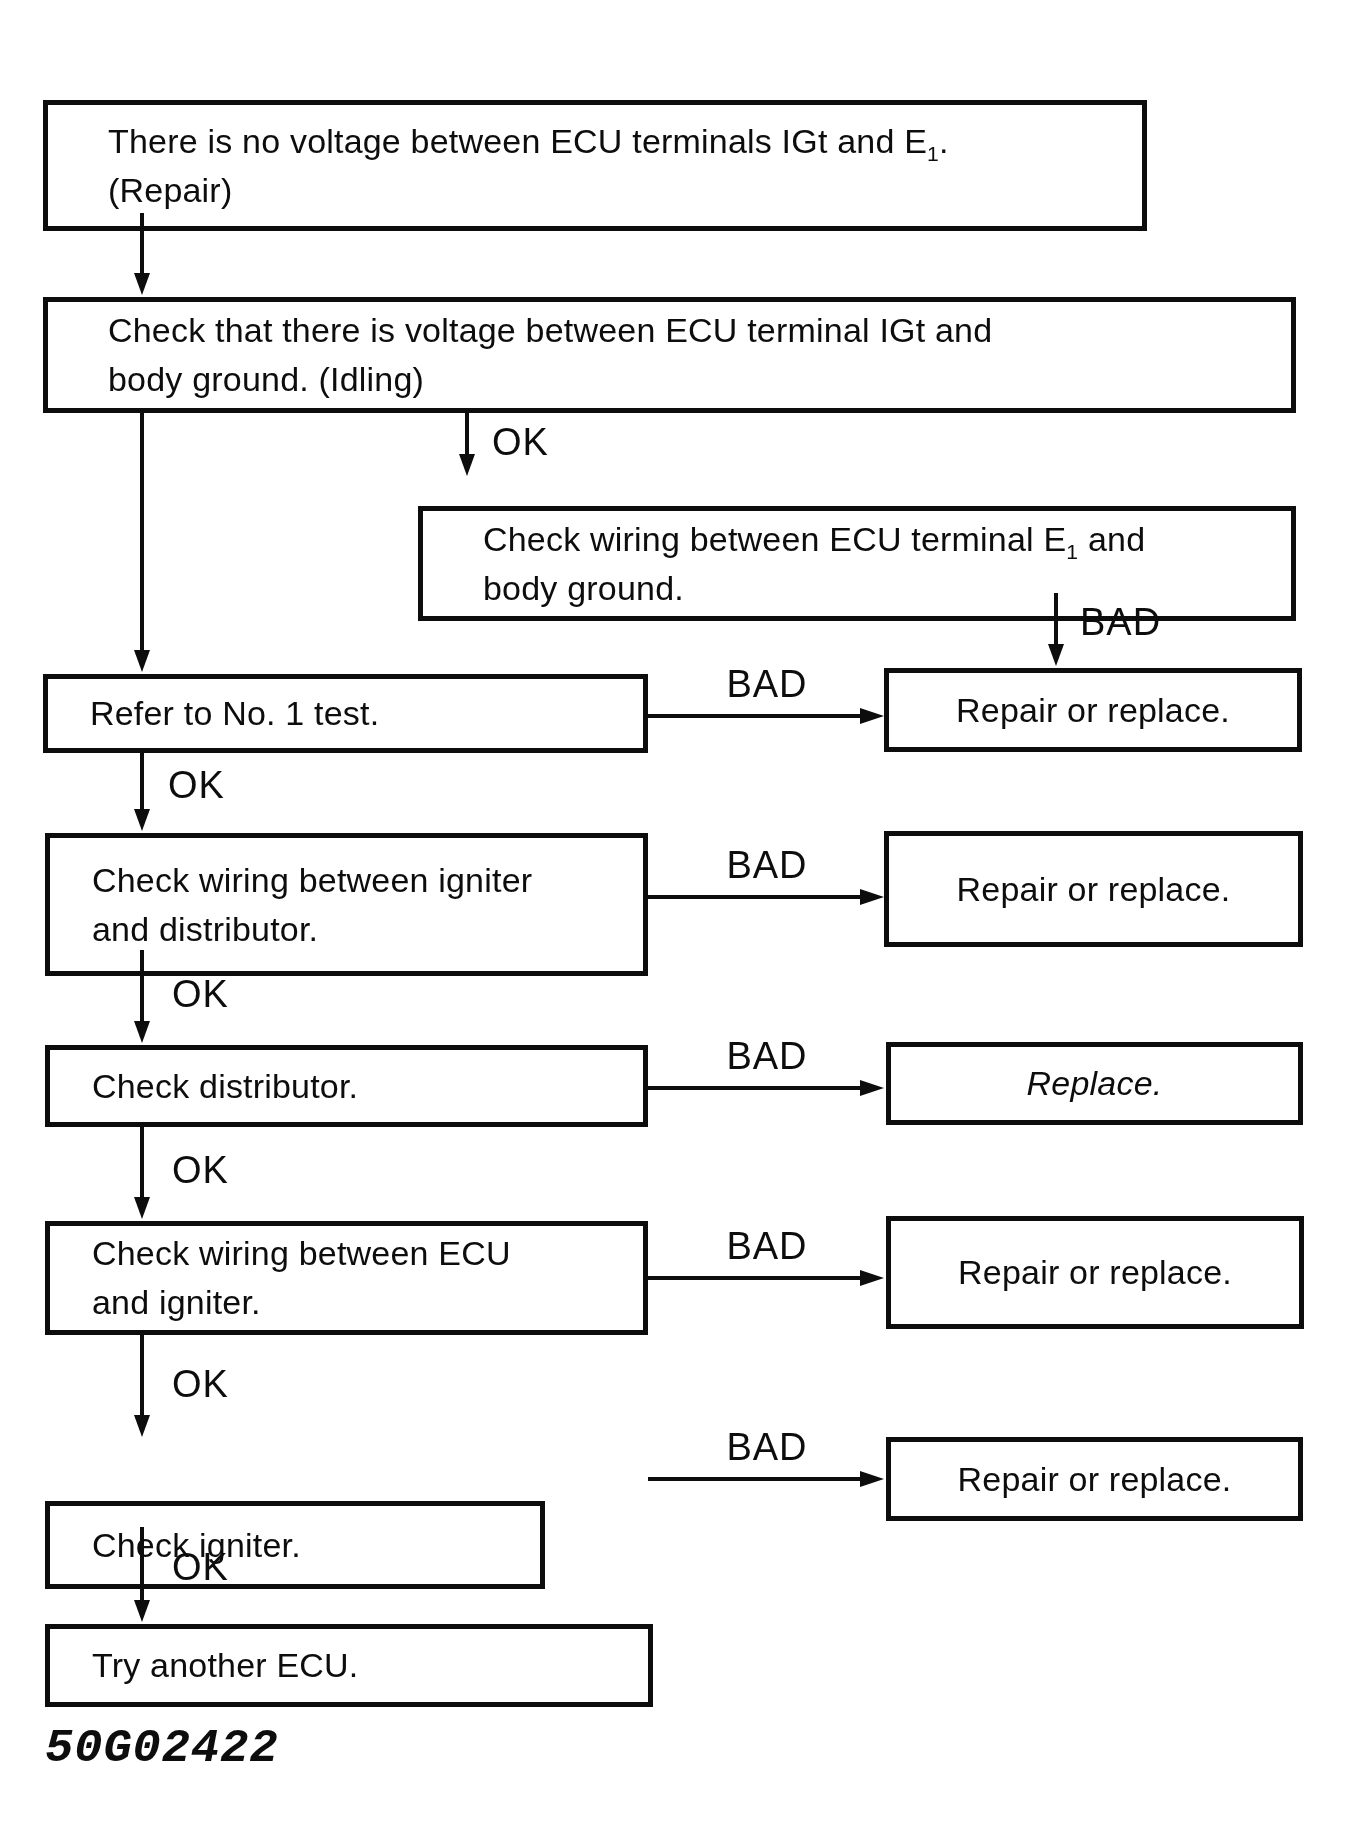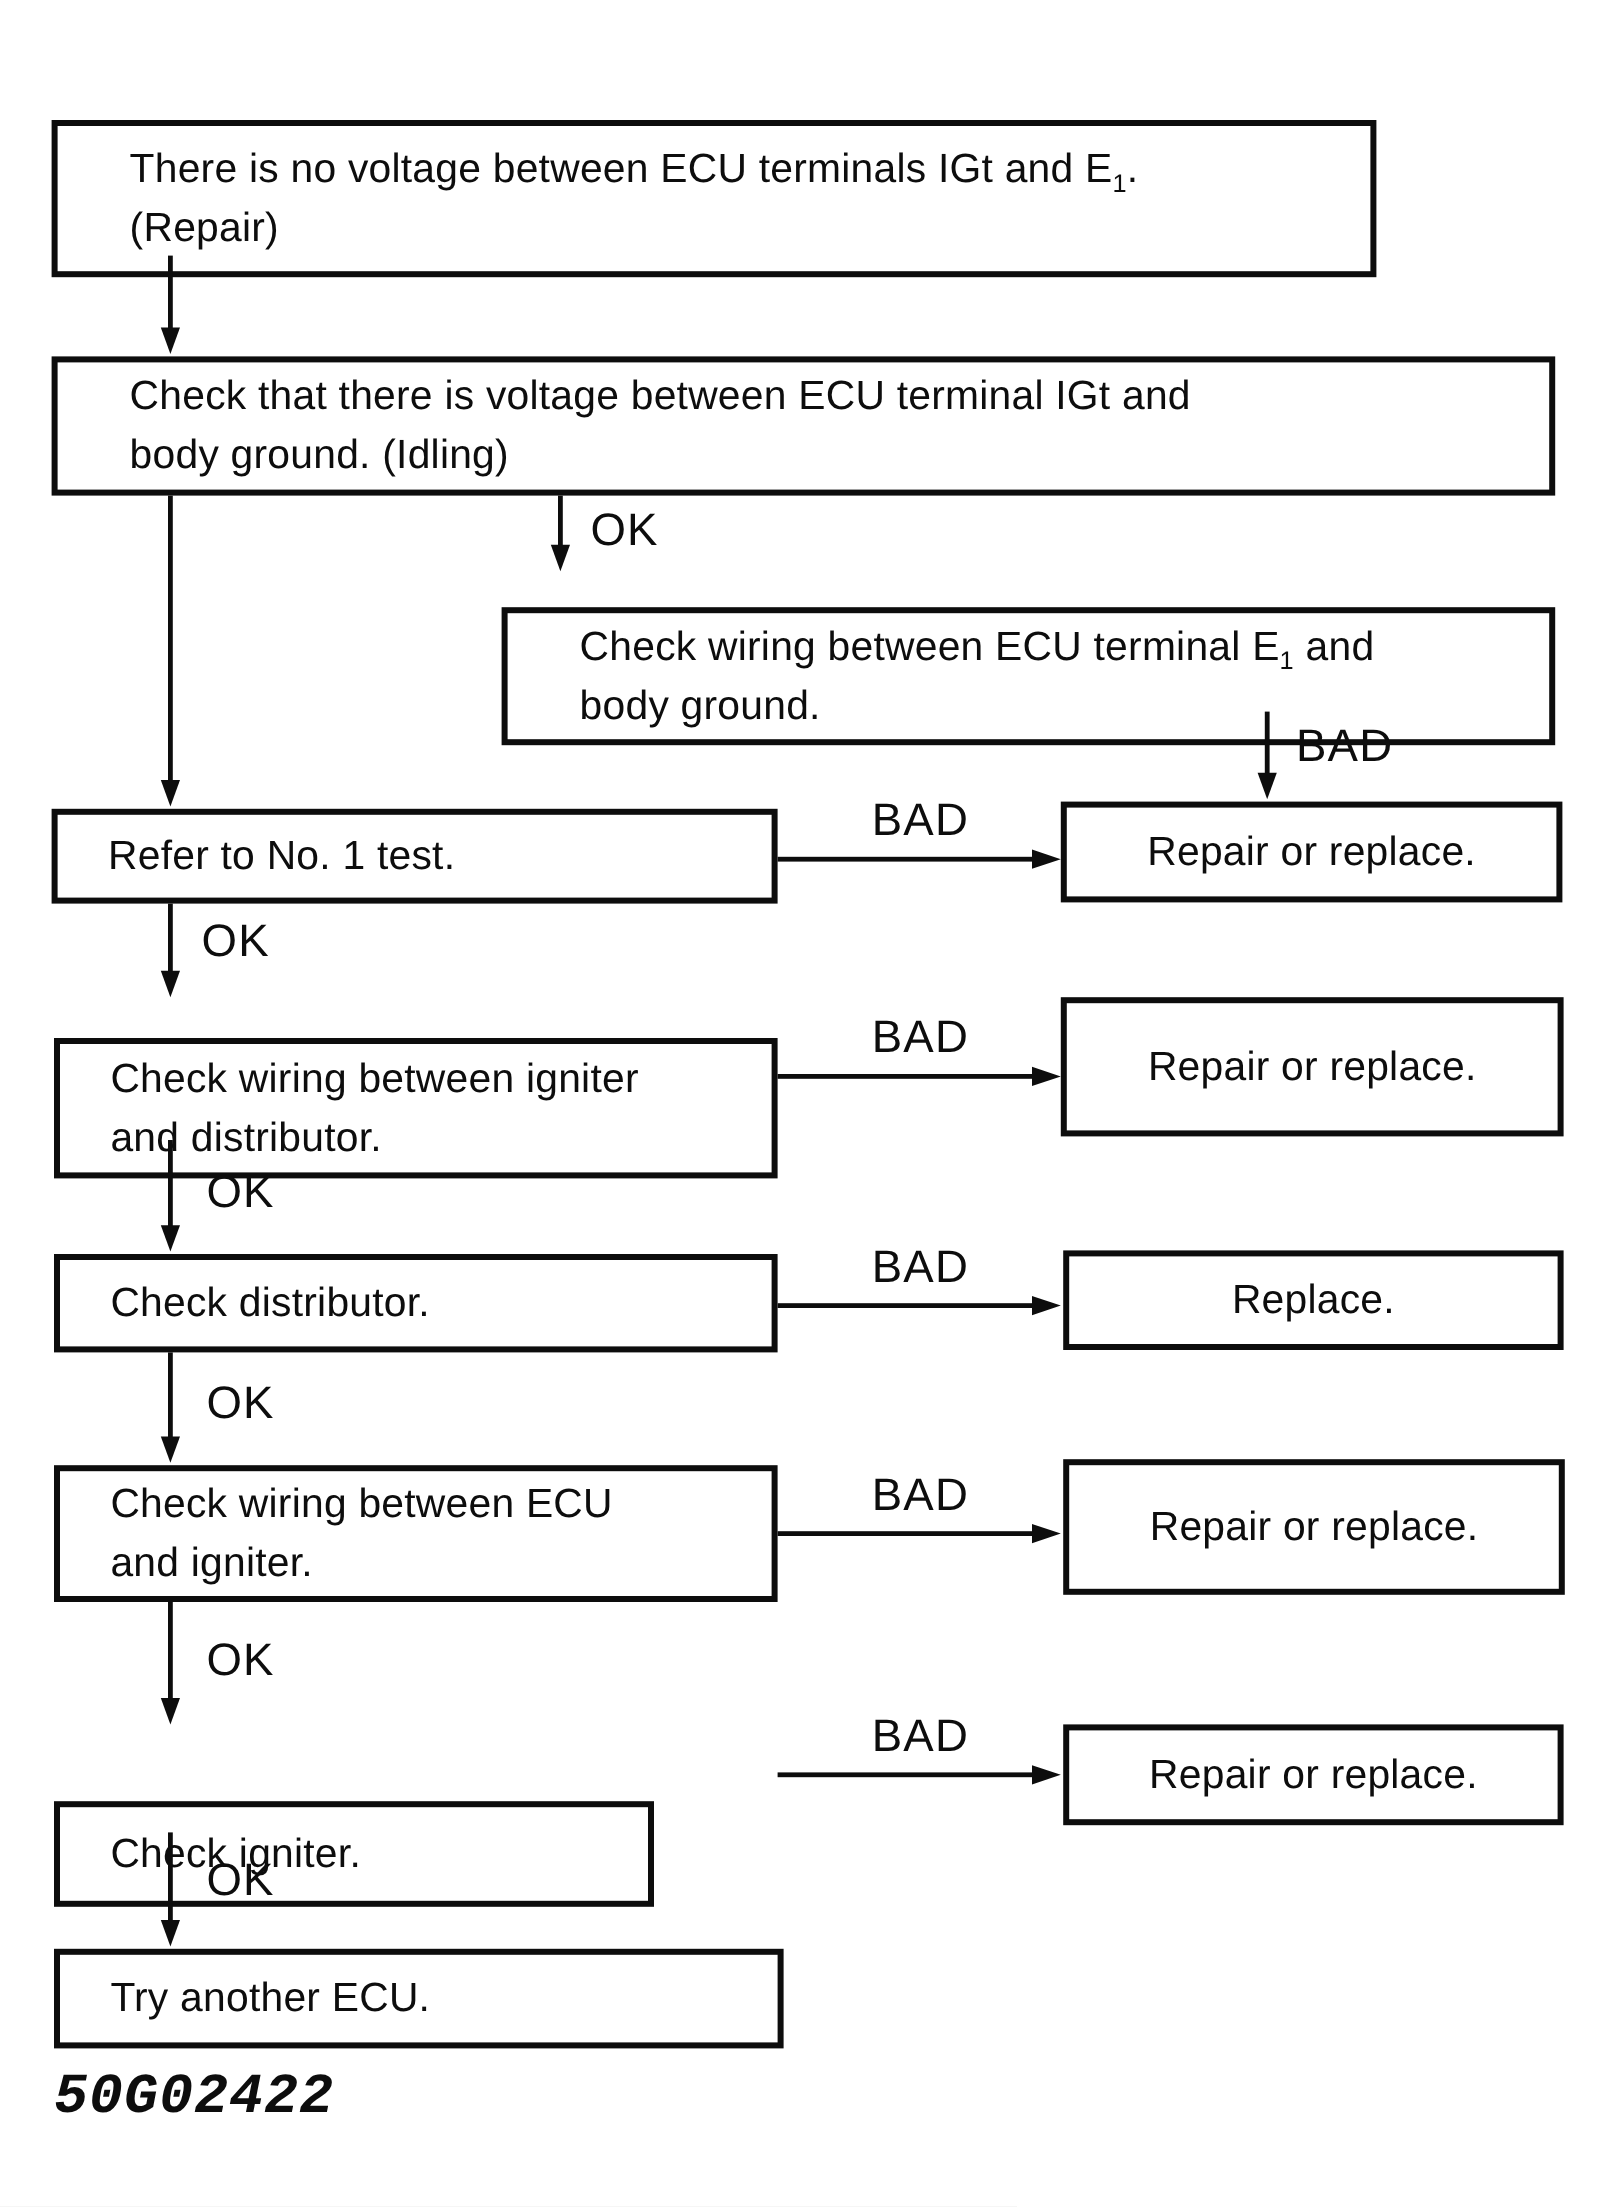--- a/index.html
+++ b/index.html
@@ -16,28 +16,28 @@
   .box .tline{white-space:nowrap;}
   .pad-big{padding-left:60px;}
   .pad-small{padding-left:42px;}
   .center-text{align-items:center;text-align:center;}
   sub{font-size:0.62em;line-height:0;}
   
   .b1{left:43px;top:100px;width:1104px;height:131px;}
   .b2{left:43px;top:297px;width:1253px;height:116px;}
   .b3{left:418px;top:506px;width:878px;height:115px;}
   .b4{left:43px;top:674px;width:605px;height:79px;}
-  .b5{left:45px;top:833px;width:603px;height:117px;margin-top:32px;}
+  .b5{left:45px;top:833px;width:603px;height:143px;}
   .b6{left:45px;top:1045px;width:603px;height:82px;}
   .b7{left:45px;top:1221px;width:603px;height:114px;}
   .b8{left:45px;top:1501px;width:500px;height:88px;}
   .b9{left:45px;top:1624px;width:608px;height:83px;}
   .r1{left:884px;top:668px;width:418px;height:84px;}
   .r2{left:884px;top:831px;width:419px;height:116px;}
-  .r3{left:886px;top:1042px;width:417px;height:83px;}
+  .r3{left:886px;top:1042px;width:417px;height:83px;font-style:italic;}
   .r4{left:886px;top:1216px;width:418px;height:113px;}
   .r5{left:886px;top:1437px;width:417px;height:84px;}
   
   .vline,.hline{position:absolute;background:#0d0d0d;}
   .arrow-down{position:absolute;width:0;height:0;
     border-left:8px solid transparent;border-right:8px solid transparent;
     border-top:22px solid #0d0d0d;}
   .arrow-right{position:absolute;width:0;height:0;
     border-top:8px solid transparent;border-bottom:8px solid transparent;
     border-left:24px solid #0d0d0d;}

